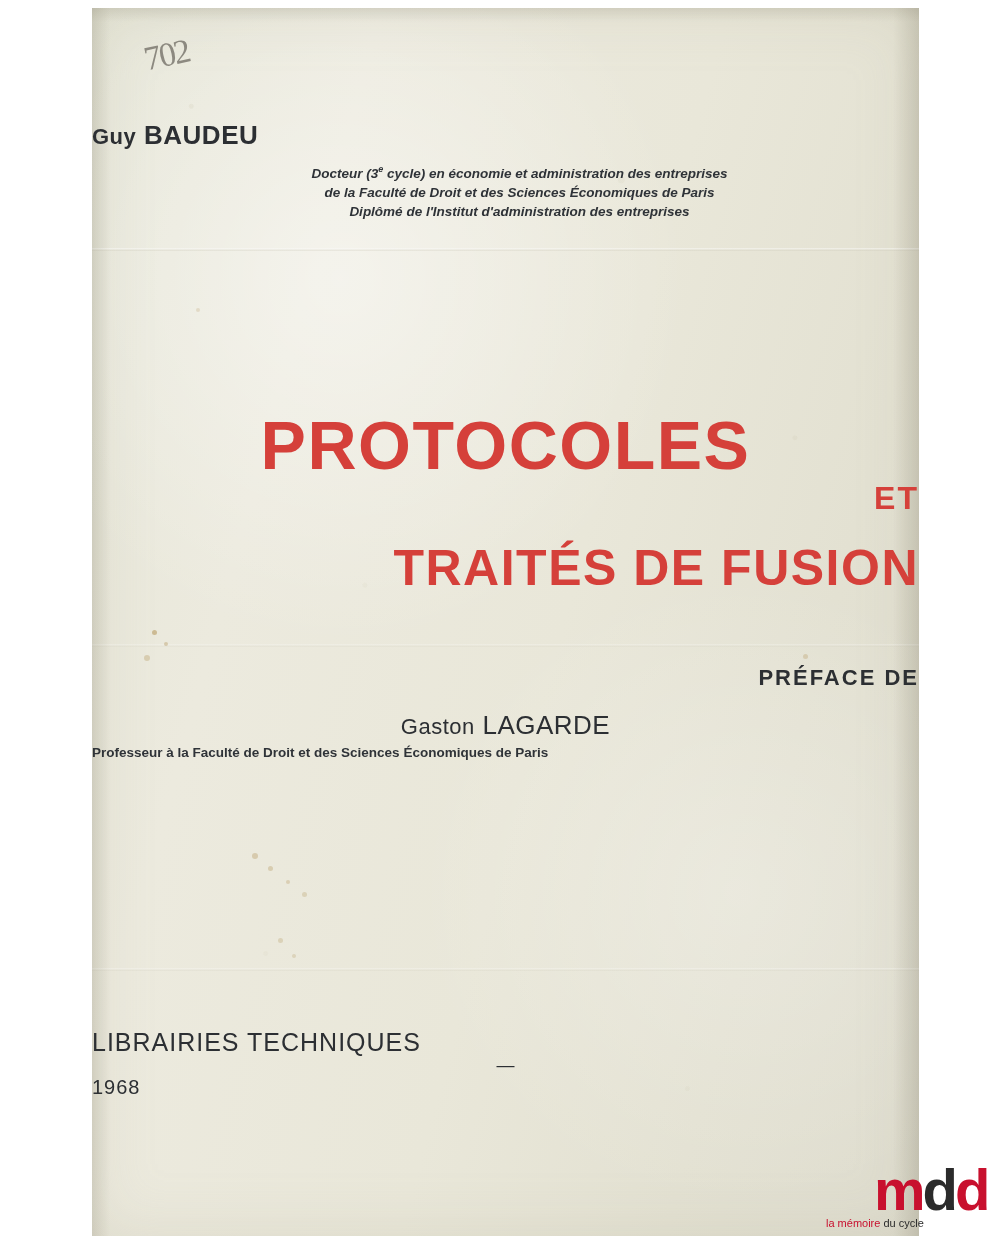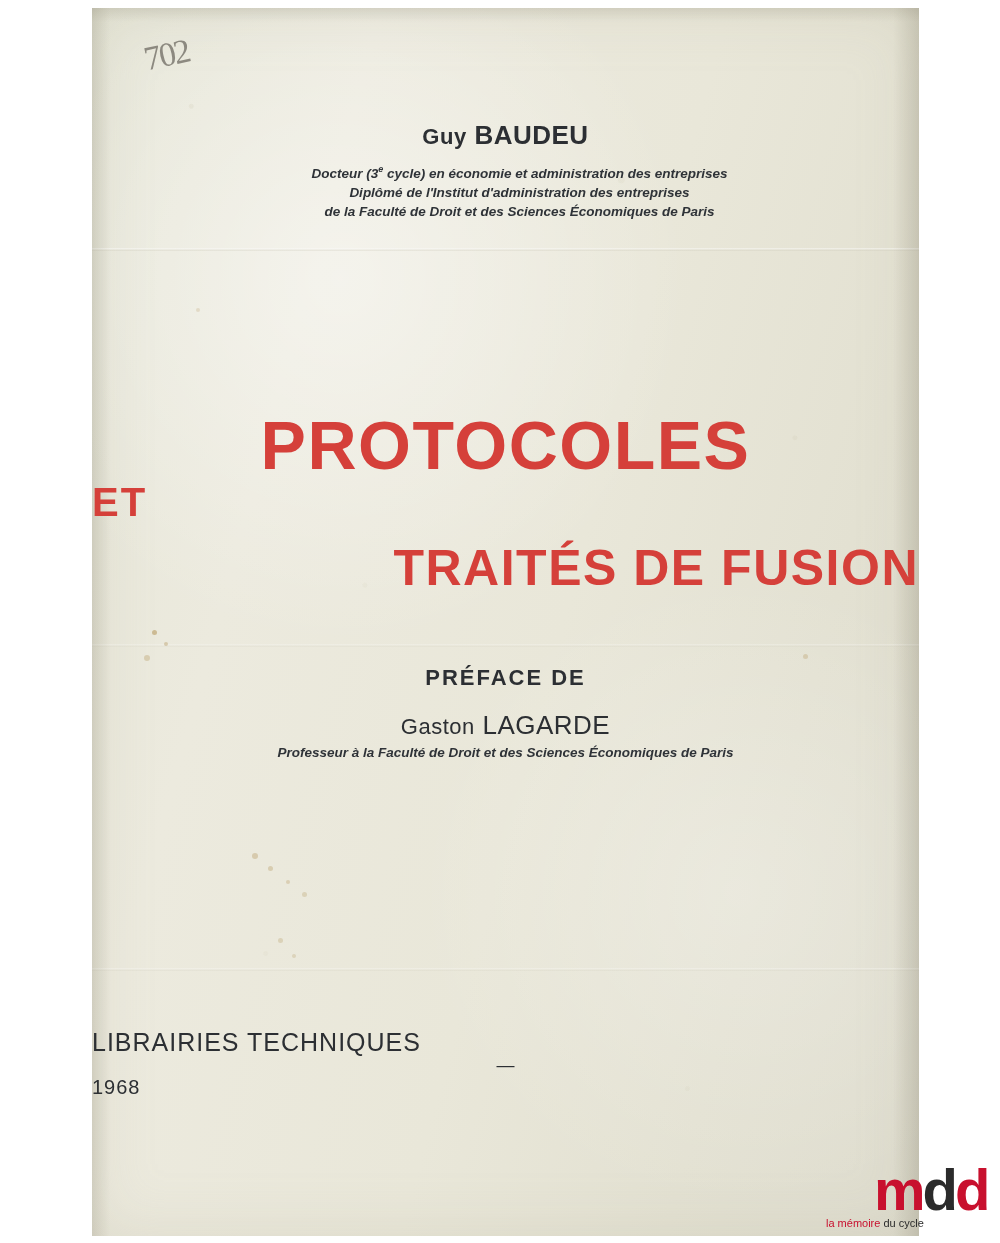--- a/index.html
+++ b/index.html
@@ -94,21 +94,20 @@
     transform: rotate(-12deg);
     opacity: .75;
     letter-spacing: -2px;
   }
 
   
   .author {
     position: absolute;
     top: 112px;
     left: 0; right: 0;
-    text-align: center;
     font-size: 26px;
     font-weight: bold;
     color: #2c2f33;
     letter-spacing: .5px;
   }
   .author .small-first { font-size: 22px; }
 
   .author-credentials {
     position: absolute;
     top: 152px;
@@ -130,66 +129,65 @@
     text-align: center;
     color: #d5403a;
     font-size: 68px;
     font-weight: bold;
     letter-spacing: 1.5px;
   }
   .title-et {
     position: absolute;
     top: 472px;
     left: 0; right: 0;
-    text-align: left;
+    text-align: right;
     color: #d5403a;
-    font-size: 40px;
+    font-size: 32px;
     font-weight: bold;
     letter-spacing: 2px;
   }
   .title-sub {
     position: absolute;
     top: 531px;
     left: 0; right: 0;
     text-align: right;
     color: #d5403a;
     font-size: 50px;
     font-weight: bold;
     letter-spacing: 1.5px;
   }
 
   .preface-label {
     position: absolute;
     top: 657px;
     left: 0; right: 0;
-    text-align: center;
+    text-align: right;
     color: #2c2f33;
     font-size: 22px;
     font-weight: bold;
     letter-spacing: 2px;
   }
   .preface-author {
     position: absolute;
     top: 702px;
     left: 0; right: 0;
     text-align: center;
     color: #2c2f33;
     font-size: 26px;
     font-weight: normal;
     letter-spacing: .5px;
   }
   .preface-author .small-first { font-size: 22px; }
   .preface-credentials {
     position: absolute;
     top: 737px;
     left: 0; right: 0;
-    text-align: center;
+    text-align: left;
     color: #2f3338;
     font-size: 13.5px;
-    font-style: italic;
     font-weight: 600;
   }
 
   .publisher {
     position: absolute;
     top: 1020px;
     left: 0; right: 0;
     text-align: left;
     color: #2c2f33;
     font-size: 25px;
@@ -274,22 +272,22 @@
       <span>702</span>
     </div>
 
     <div class="author">
       <span class="small-first">Guy</span>
       <span>BAUDEU</span>
     </div>
 
     <div class="author-credentials">
       <div>Docteur (3<sup>e</sup> cycle) en économie et administration des entreprises</div>
+      <div>de la Faculté de Droit et des Sciences Économiques de Paris</div>
       <div>Diplômé de l'Institut d'administration des entreprises</div>
-      <div>de la Faculté de Droit et des Sciences Économiques de Paris</div>
     </div>
 
     <div class="title-main">PROTOCOLES</div>
     <div class="title-et">ET</div>
     <div class="title-sub">TRAITÉS DE FUSION</div>
 
     <div class="preface-label">PRÉFACE DE</div>
     <div class="preface-author">
       <span class="small-first">Gaston</span>
       <span>LAGARDE</span>

